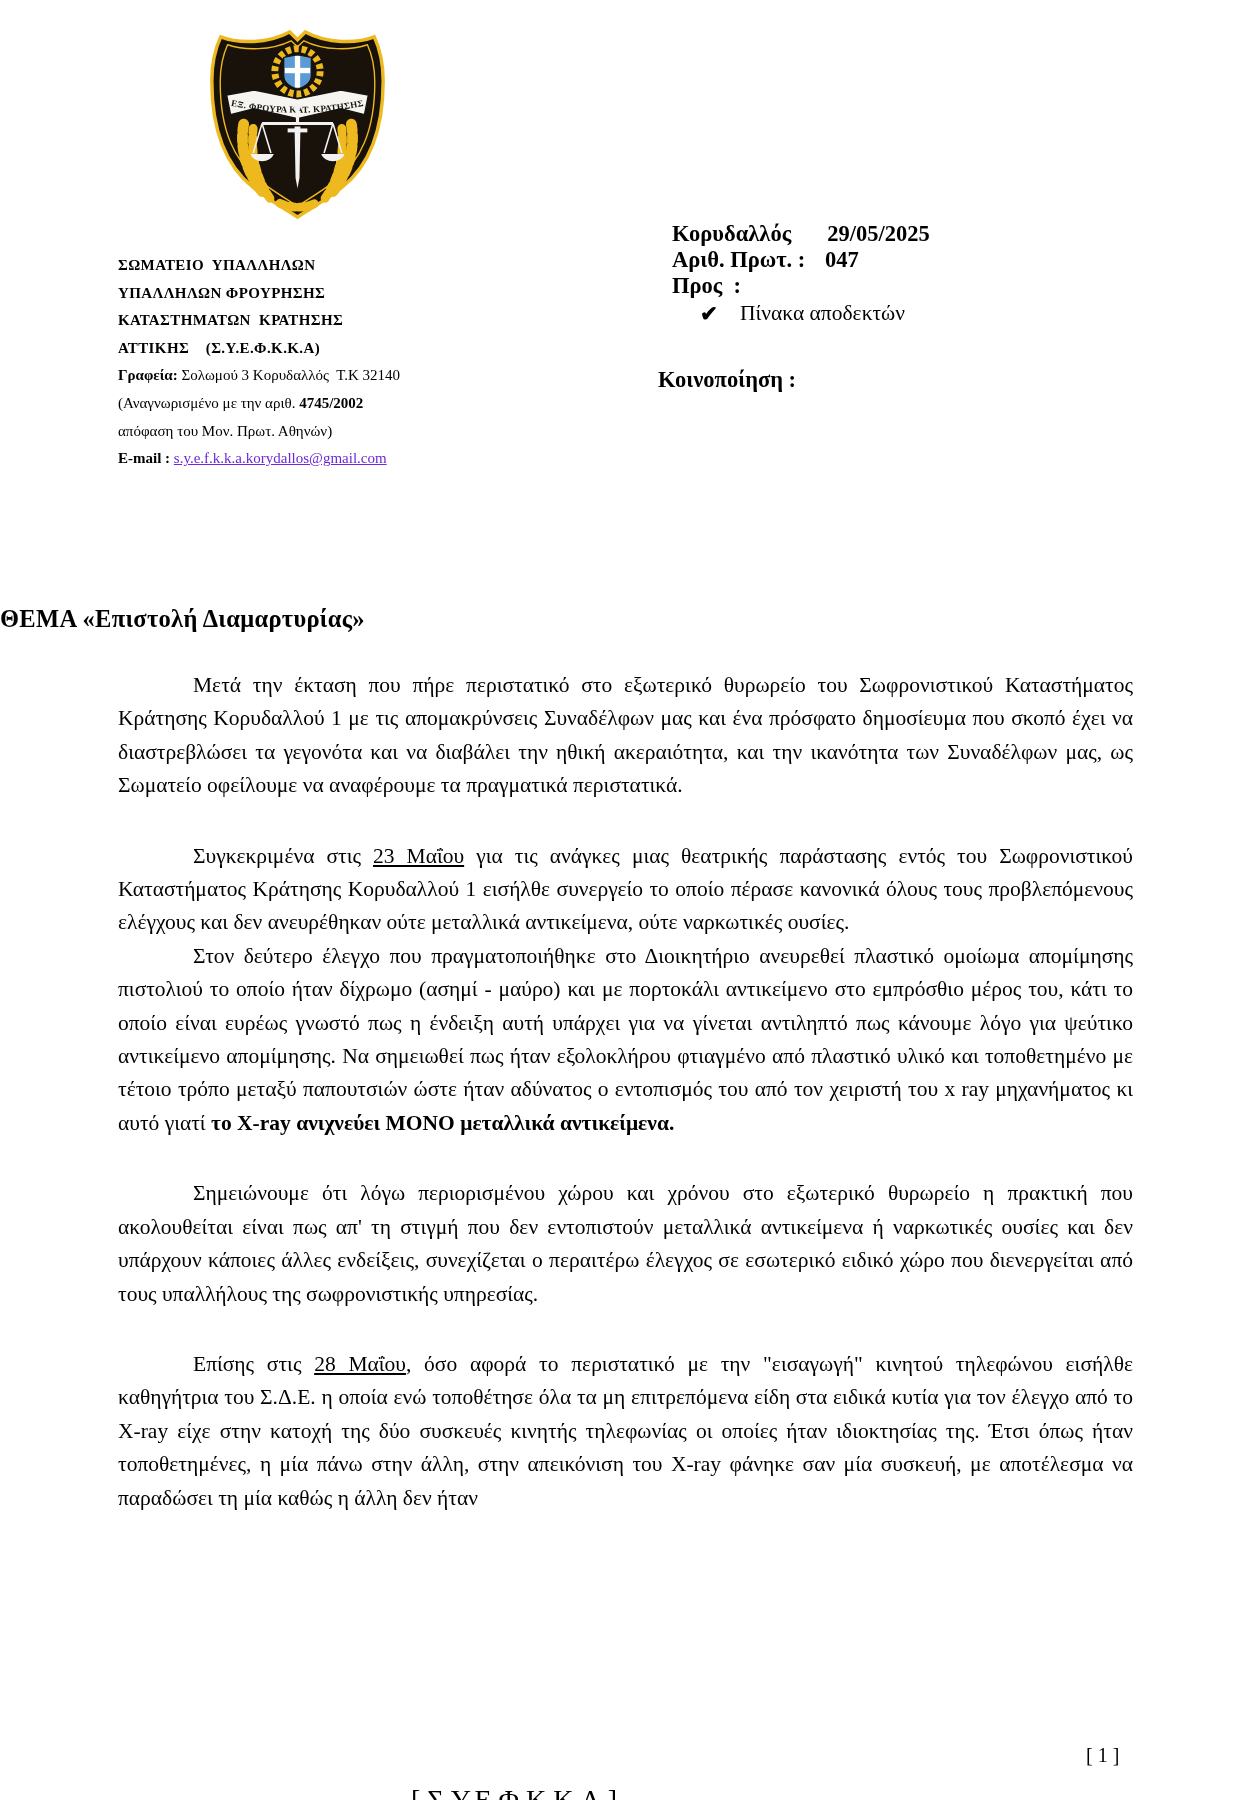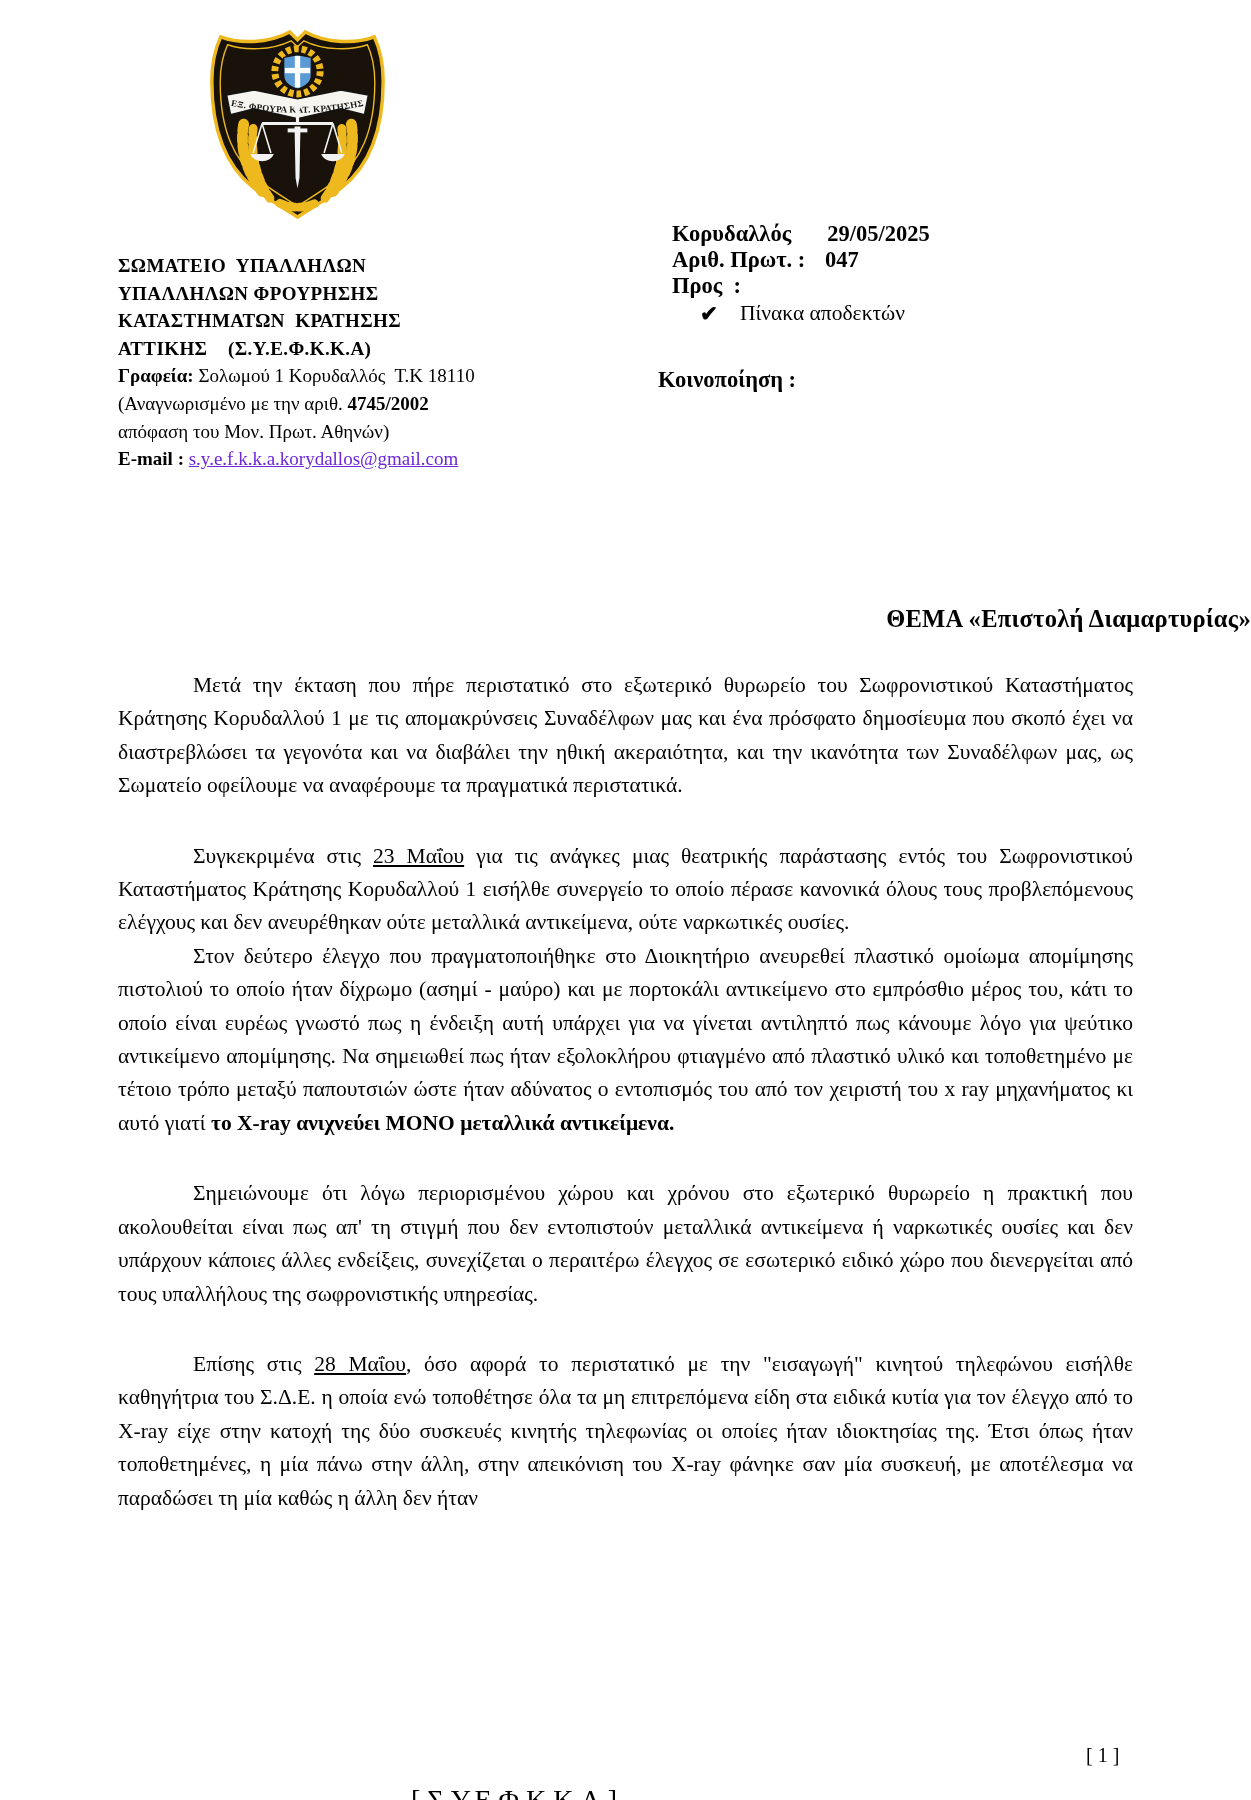--- a/index.html
+++ b/index.html
@@ -5,38 +5,38 @@
   html,body { margin:0; padding:0; background:#ffffff; }
   .page {
     position:relative; width:1251px; height:1800px; background:#ffffff;
     font-family:"Liberation Serif", serif; color:#000; overflow:hidden;
   }
 
   
   .logo { position:absolute; left:199px; top:28px; width:197px; height:193px; }
 
   
-  .sender { position:absolute; left:118px; top:252px; font-size:19px; line-height:27.6px; }
+  .sender { position:absolute; left:118px; top:252px; font-size:15px; line-height:27.6px; }
   .sender .caps { font-weight:bold; white-space:pre; letter-spacing:0.4px; }
   .sender .plain { white-space:pre; }
   .sender b { font-weight:bold; }
   .email-link { color:#6d28d9; text-decoration:underline; cursor:pointer; }
 
   
   .meta { position:absolute; left:672px; top:221px; font-size:22.5px; font-weight:bold; }
   .meta-row { display:flex; white-space:pre;text-align:center; }
   .meta .date-gap { width:36px; }
   .meta .prot-gap { width:14px; }
   .meta .to-label { }
   .meta .recipient-row { margin-top:2px; font-weight:normal; font-size:21.5px; padding-left:28px; }
   .meta .check { font-weight:bold; margin-right:22px; }
   .meta .cc-label { margin-top:40px; margin-left:-14px; }
 
   
-  .subject { position:absolute; top:605px; left:0; width:100%; text-align:right;
+  .subject { position:absolute; top:605px; left:0; width:100%; text-align:left;
              font-size:24.5px; font-weight:bold; letter-spacing:0.3px; }
 
   
   .letter-body { position:absolute; left:118px; right:118px; top:669px;
                  font-size:21.5px; line-height:33.4px; text-align:justify;
                  text-justify:inter-word; }
   .letter-body p { margin:0; text-indent:75px; }
   .letter-body p.spaced { margin-top:37px; }
   .seg-underline { text-decoration:underline; }
   .seg-bold { font-weight:bold; }
@@ -87,21 +87,21 @@
       <path d="M90,104 L110,104" stroke="#f2f2f2" stroke-width="4"></path>
       <path d="M97,100 L103,100 L102,152 L100,163 L98,152 Z" fill="#f2f2f2"></path>
     </g>
   </svg>
 
   <div class="sender">
     <div class="caps">ΣΩΜΑΤΕΙΟ  ΥΠΑΛΛΗΛΩΝ</div>
     <div class="caps">ΥΠΑΛΛΗΛΩΝ ΦΡΟΥΡΗΣΗΣ</div>
     <div class="caps">ΚΑΤΑΣΤΗΜΑΤΩΝ  ΚΡΑΤΗΣΗΣ</div>
     <div class="caps">ΑΤΤΙΚΗΣ    (Σ.Υ.Ε.Φ.Κ.Κ.Α)</div>
-    <div class="plain"><b>Γραφεία:</b><span> Σολωμού 1 Κορυδαλλός  Τ.Κ 18110</span></div>
+    <div class="plain"><b>Γραφεία:</b><span> Σολωμού 3 Κορυδαλλός  Τ.Κ 32140</span></div>
     <div class="plain"><span>(Αναγνωρισμένο με την αριθ. </span><b>4745/2002</b></div>
     <div class="plain">απόφαση του Μον. Πρωτ. Αθηνών)</div>
     <div class="plain"><b>E-mail : </b><span class="email-link">s.y.e.f.k.k.a.korydallos@gmail.com</span></div>
   </div>
 
   <div class="meta">
     <div class="meta-row">
       <span>Κορυδαλλός</span>
       <span class="date-gap"></span>
       <span>29/05/2025</span>

